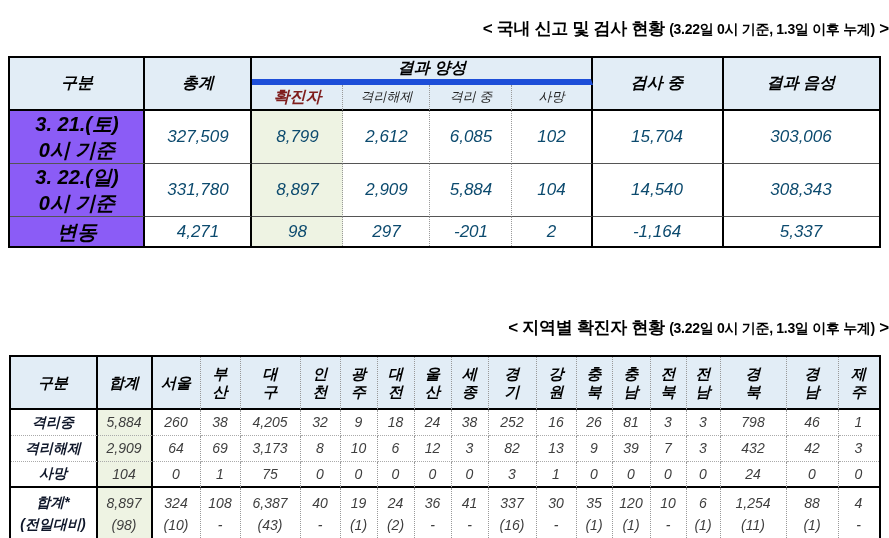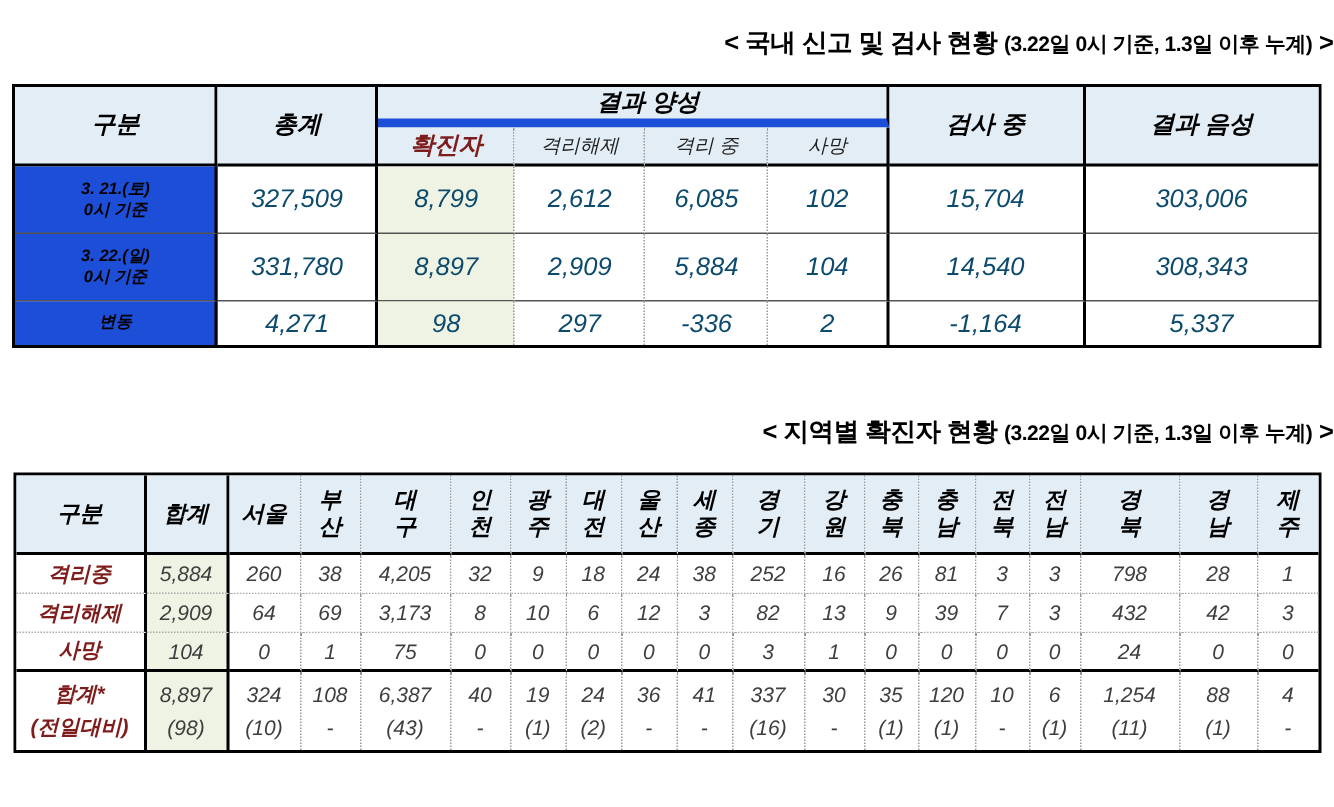--- a/index.html
+++ b/index.html
@@ -2,21 +2,21 @@
 <html style="--header-bg: #e2edf6; --highlight-bg: #eef3e3; --number-text: #3e3e3e;"><head>
 <meta charset="utf-8">
 <style>
   html,body{margin:0;padding:0;}
   body{
     width:889px;height:538px;background:#fff;overflow:hidden;
     font-family:"Liberation Sans","DejaVu Sans",sans-serif;color:#000;
   }
   .title{text-align:right;font-weight:bold;margin:0;font-size:17px;letter-spacing:-0.3px;}
   #title1{padding-top:17px;}
-  #title2{margin-top:44px;}
+  #title2{margin-top:68px;}
   .title .sub{font-size:14px;}
   table{
     border-collapse:separate;border-spacing:0;width:868px;margin:16px auto 0;
     table-layout:fixed;border:2px solid #000;font-style:italic;
   }
   th,td{
     padding:0 2px;text-align:center;vertical-align:middle;
     white-space:pre-line;overflow:hidden;
   }
   
@@ -27,28 +27,28 @@
   .bBt{border-bottom:6px solid #1d4ed8;padding-left:23px;}
   .bBd{border-bottom:1px dotted #aaa;}
   
   .t1 thead tr{height:26px;}
   .t1 tbody tr{height:45px;}
   .t1 tbody tr.slim{height:29px;}
   .t1 thead th{background:var(--header-bg,#e2edf6);font-weight:bold;font-size:16px;}
   .t1 tr.subhead th{font-size:13px;font-weight:normal;color:#222;}
   .t1 tr.subhead th.big{font-size:16px;font-weight:bold;color:#7f1d1d;margin-top:17px;}
   .t1 td{font-size:17px;color:#0c4a6e;}
-  .t1 .rowlab{font-weight:bold;font-size:11px;color:#000;background:#1d4ed8;line-height:1.3;}
+  .t1 .rowlab{font-weight:bold;font-size:20px;color:#000;background:#8b5cf6;line-height:1.3;}
   
   .t2 thead tr{height:53px;}
   .t2 tbody tr{height:26px;}
   .t2 tbody tr.tall{height:52px;padding-left:16px;}
   .t2 thead th{background:var(--header-bg,#e2edf6);font-weight:bold;font-size:15px;line-height:1.2;}
   .t2 td{font-size:14px;color:#3e3e3e;line-height:1.6;}
-  .t2 .rowlab{font-weight:bold;font-size:14px;color:#7f1d1d;background:#fff;line-height:1.55;}
+  .t2 .rowlab{font-weight:bold;font-size:14px;color:#0f172a;background:#fff;line-height:1.55;}
   .hl{background:var(--highlight-bg,#eef3e3);}
 </style>
 </head>
 <body>
 
 <h2 class="title" id="title1"><span>&lt; 국내 신고 및 검사 현황</span> <span class="sub">(3.22일 0시 기준, 1.3일 이후 누계)</span> <span>&gt;</span></h2>
 
 <table class="t1">
   <colgroup>
     <col style="width:135px">
@@ -96,21 +96,21 @@
       <td class="bRd bB1">5,884</td>
       <td class="bR2 bB1">104</td>
       <td class="bR2 bB1">14,540</td>
       <td class="bB1">308,343</td>
     </tr>
     <tr class="slim">
       <th class="rowlab bR2">변동</th>
       <td class="bR2">4,271</td>
       <td class="hl bRd">98</td>
       <td class="bRd">297</td>
-      <td class="bRd">-336</td>
+      <td class="bRd">-201</td>
       <td class="bR2">2</td>
       <td class="bR2">-1,164</td>
       <td>5,337</td>
     </tr>
   </tbody>
 </table>
 
 <h2 class="title" id="title2"><span>&lt; 지역별 확진자 현황</span> <span class="sub">(3.22일 0시 기준, 1.3일 이후 누계)</span> <span>&gt;</span></h2>
 
 <table class="t2">
@@ -186,21 +186,21 @@
       <td class="bRd bBd">18</td>
       <td class="bRd bBd">24</td>
       <td class="bRd bBd">38</td>
       <td class="bRd bBd">252</td>
       <td class="bRd bBd">16</td>
       <td class="bRd bBd">26</td>
       <td class="bRd bBd">81</td>
       <td class="bRd bBd">3</td>
       <td class="bRd bBd">3</td>
       <td class="bRd bBd">798</td>
-      <td class="bRd bBd">28</td>
+      <td class="bRd bBd">46</td>
       <td class="bBd">1</td>
     </tr>
     <tr>
       <th class="rowlab bR2 bBd">격리해제</th>
       <td class="hl bR2 bBd">2,909</td>
       <td class="bRd bBd">64</td>
       <td class="bRd bBd">69</td>
       <td class="bRd bBd">3,173</td>
       <td class="bRd bBd">8</td>
       <td class="bRd bBd">10</td>

